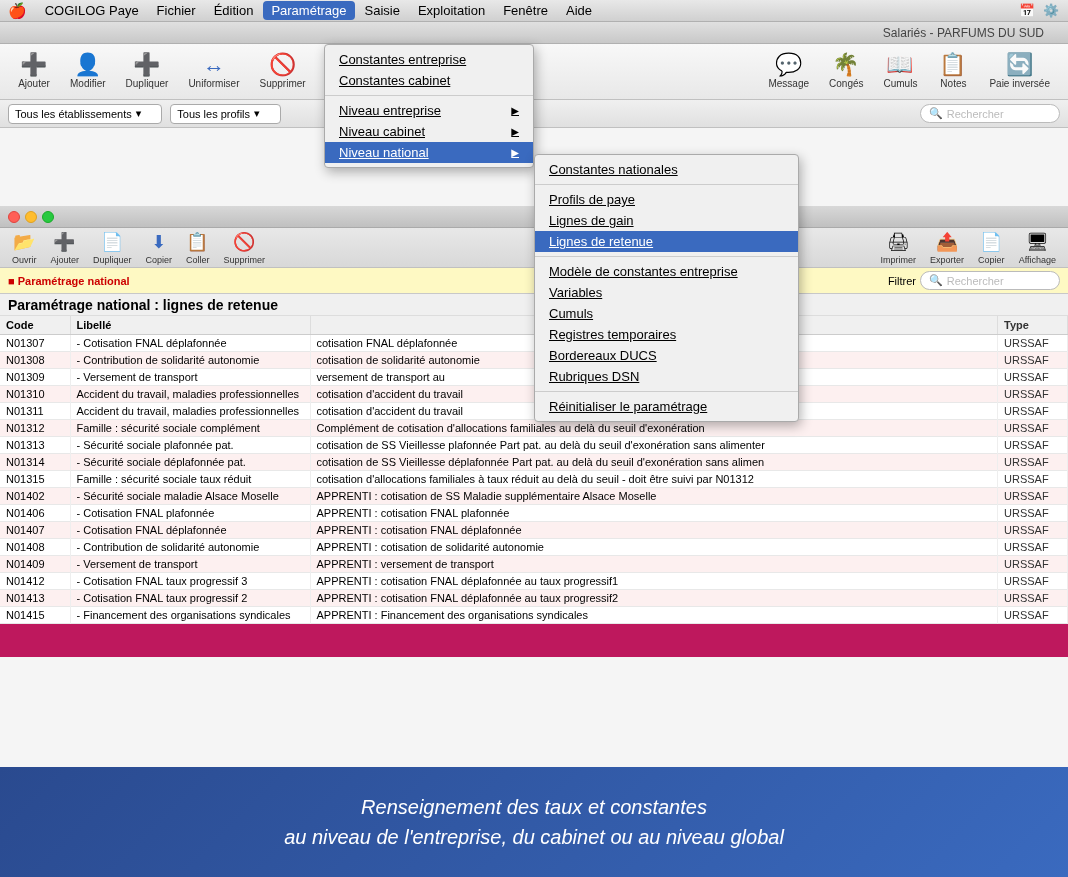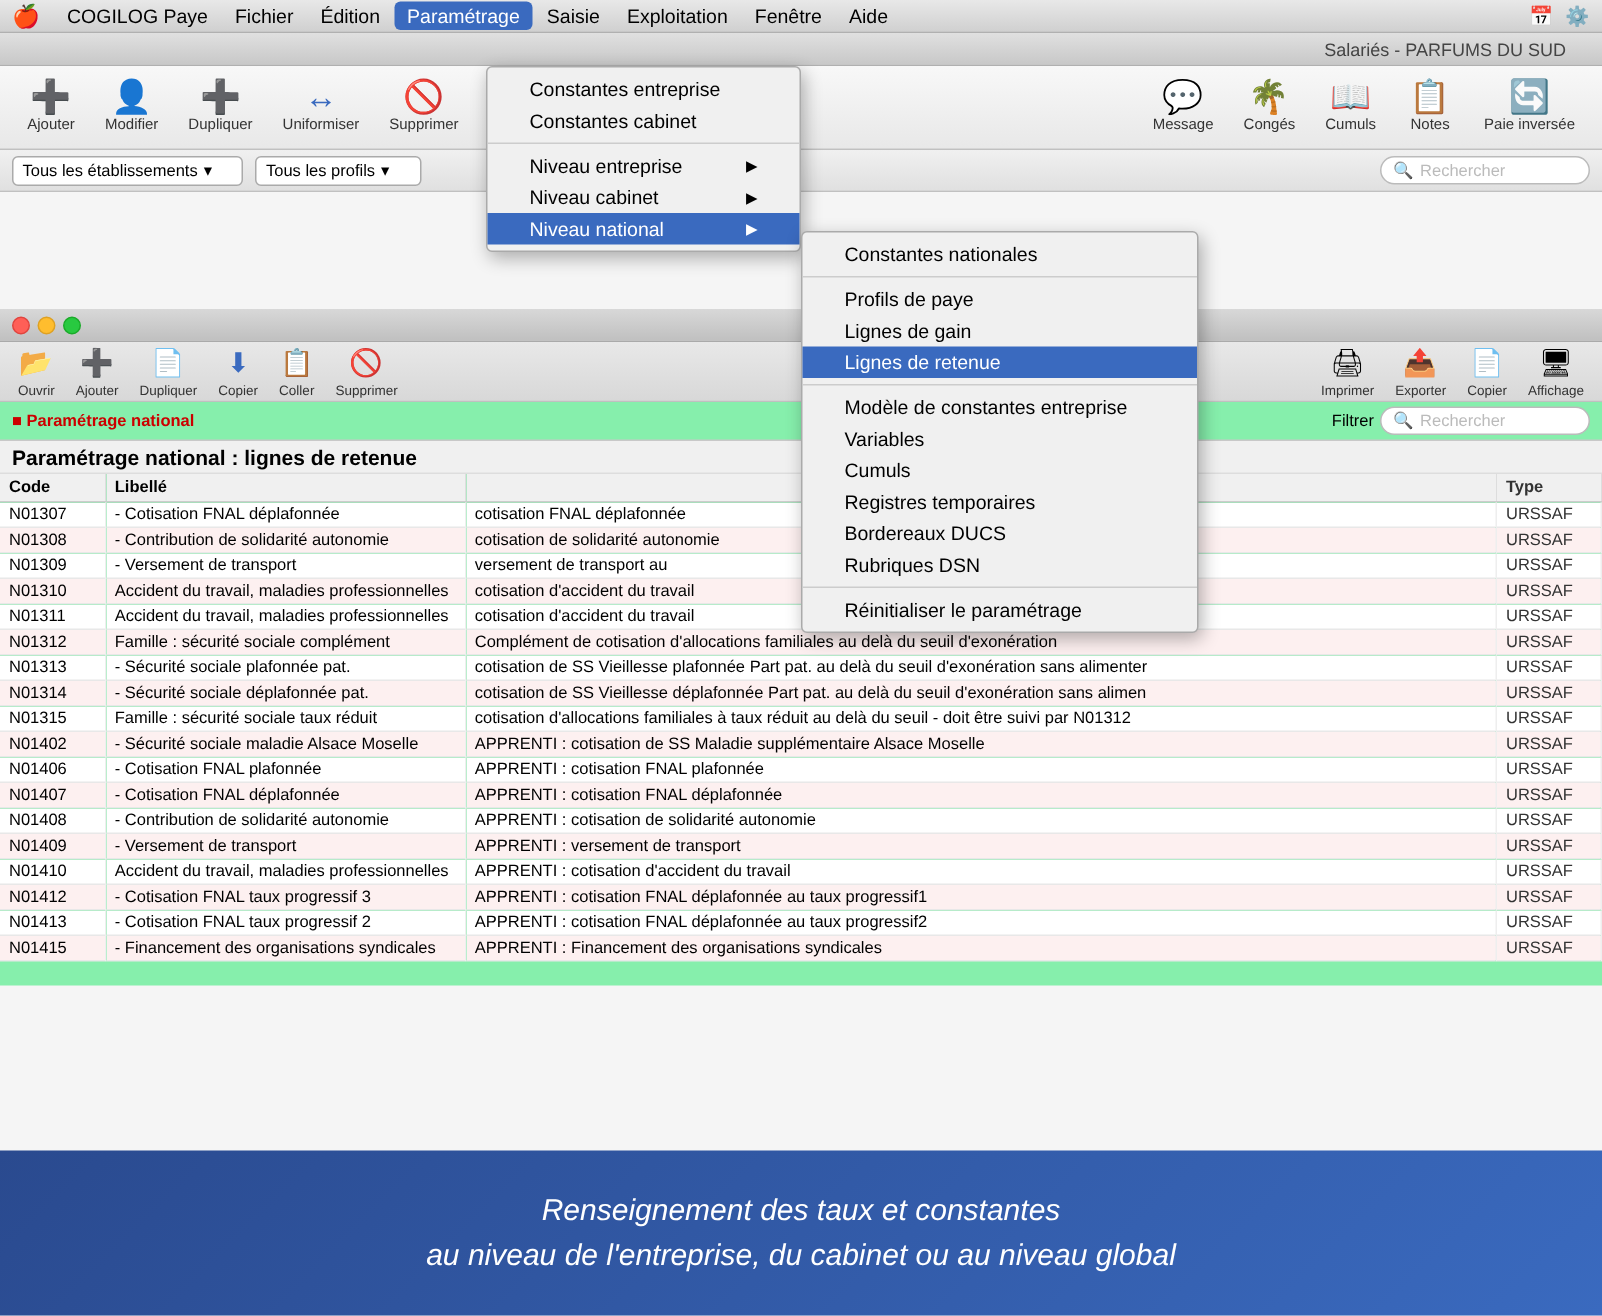--- a/index.html
+++ b/index.html
@@ -168,26 +168,27 @@
       background: #f0f0f0;
       border: 1px solid #aaa;
       border-radius: 4px;
       box-shadow: 2px 4px 12px rgba(0,0,0,0.3);
       width: 210px;
       padding: 4px 0;
       pointer-events: all;
       font-size: 13px;
     }
     .menu-item {
-      padding: 3px 28px;
+      padding: 3px 14px;
       cursor: pointer;
       display: flex;
       align-items: center;
       justify-content: space-between;
       white-space: nowrap;
+      text-decoration: underline;
     }
     .menu-item.active-parent { background: #3a6abf; color: white; }
     .menu-item.selected { background: #3a6abf; color: white; }
     .menu-separator { height: 1px; background: #ccc; margin: 4px 0; }
     .menu-arrow { font-size: 10px; }
 
     
     .menu-niveau-national {
       position: absolute;
       top: 0;
@@ -415,36 +416,36 @@
           <span class="icon-btn-img">📄</span>
           <span class="icon-btn-label">Copier</span>
         </div>
         <div class="icon-btn">
           <span class="icon-btn-img">🖥</span>
           <span class="icon-btn-label">Affichage</span>
         </div>
       </div>
     </div>
 
-    <div style="position:absolute;top:168px;left:0;right:0;z-index:10;height:26px;background:#86efac;display:flex;align-items:center;padding:0 8px;border-bottom:1px solid #c8c8c8;gap:6px;">
+    <div style="position:absolute;top:168px;left:0;right:0;z-index:10;height:26px;background:#fef9c3;display:flex;align-items:center;padding:0 8px;border-bottom:1px solid #c8c8c8;gap:6px;">
       <span style="font-size:11px;color:#cc0000;font-weight:bold;">■ Paramétrage national</span>
       <div style="margin-left:auto;display:flex;align-items:center;gap:4px;">
         <span style="font-size:11px;">Filtrer</span>
         <div class="search-field">
           <span>🔍</span>
           <span style="color:#bbb;">Rechercher</span>
         </div>
       </div>
     </div>
 
     <div style="position:absolute;top:194px;left:0;right:0;z-index:10;height:22px;background:#f0f0f0;display:flex;align-items:center;padding:0 8px;border-bottom:1px solid #ddd;">
       <span style="font-size:14px;font-weight:bold;">Paramétrage national : lignes de retenue</span>
     </div>
 
-    <div style="position:absolute;top:216px;left:0;right:0;bottom:110px;overflow-y:auto;background:#86efac;">
+    <div style="position:absolute;top:216px;left:0;right:0;bottom:110px;overflow-y:auto;background:#be185d;">
       <table class="data-table">
         <thead>
           <tr>
             <th class="td-code">Code</th>
             <th class="td-label">Libellé</th>
             <th class="td-desc"></th>
             <th class="td-type">Type</th>
           </tr>
         </thead>
         <tbody id="table-body">
@@ -523,26 +524,20 @@
             <tr>
     <td class="td-code">N01408</td>
     <td class="td-label">- Contribution de solidarité autonomie</td>
     <td class="td-desc">APPRENTI : cotisation de solidarité autonomie</td>
     <td class="td-type">URSSAF</td>
   </tr>
             <tr>
     <td class="td-code">N01409</td>
     <td class="td-label">- Versement de transport</td>
     <td class="td-desc">APPRENTI : versement de transport</td>
-    <td class="td-type">URSSAF</td>
-  </tr>
-            <tr>
-    <td class="td-code">N01410</td>
-    <td class="td-label">Accident du travail, maladies professionnelles</td>
-    <td class="td-desc">APPRENTI : cotisation d'accident du travail</td>
     <td class="td-type">URSSAF</td>
   </tr>
             <tr>
     <td class="td-code">N01412</td>
     <td class="td-label">- Cotisation FNAL taux progressif 3</td>
     <td class="td-desc">APPRENTI : cotisation FNAL déplafonnée au taux progressif1</td>
     <td class="td-type">URSSAF</td>
   </tr>
             <tr>
     <td class="td-code">N01413</td>

